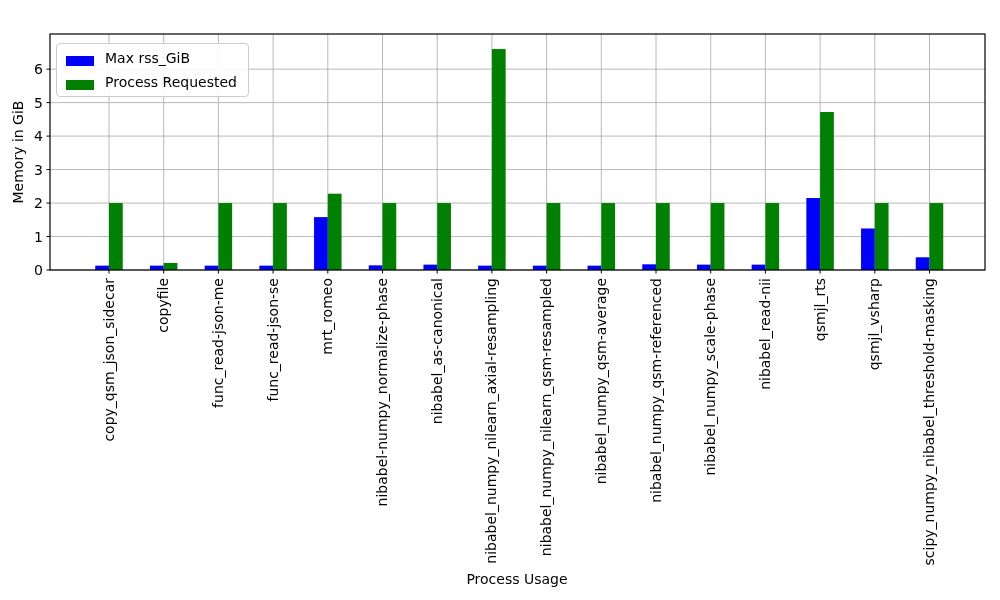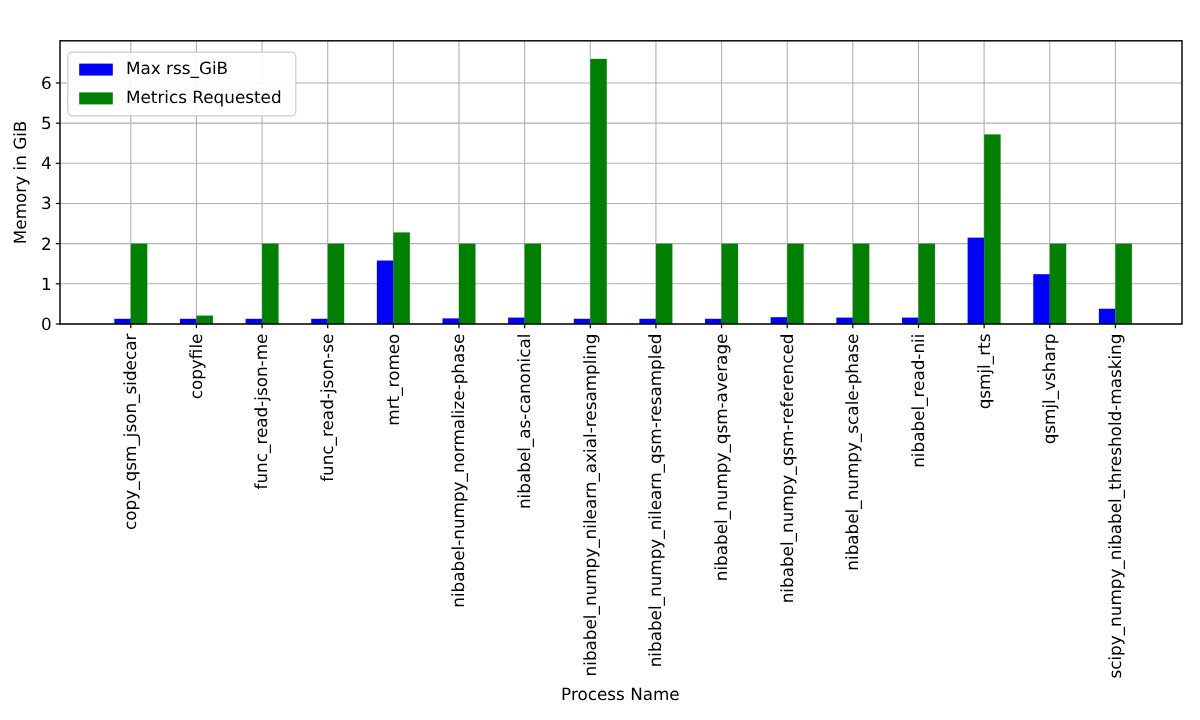--- a/index.html
+++ b/index.html
@@ -43,21 +43,21 @@
     left: 56px;
     top: 43px;
     padding: 6px 11px 6px 9px;
     background: rgba(255,255,255,0.9);
     border: 1px solid #cccccc;
     border-radius: 4px;
     display: flex;
     flex-direction: column;
     gap: 8px;
   }
-  .legend-row { display: flex; align-items: center; gap: 11px; }
+  .legend-row { display: flex; align-items: flex-end; gap: 11px; }
   .legend-swatch { width: 28px; height: 10px; display: inline-block; }
   .legend-label { font-size: 14px; color: #000000; white-space: nowrap; }
   svg text { font-family: "DejaVu Sans", sans-serif; }
 </style>
 </head>
 <body>
 
 <div class="figure">
 
 
@@ -161,26 +161,26 @@
       <line x1="765.4000000000001" x2="765.4000000000001" y1="270" y2="273.5" stroke="#000000" stroke-width="1"></line>
       <text x="0" y="0" transform="translate(769.9000000000001,278) rotate(-90)" text-anchor="end" font-size="14px" fill="#000000">nibabel_read-nii</text>
       <line x1="820.1" x2="820.1" y1="270" y2="273.5" stroke="#000000" stroke-width="1"></line>
       <text x="0" y="0" transform="translate(824.6,278) rotate(-90)" text-anchor="end" font-size="14px" fill="#000000">qsmjl_rts</text>
       <line x1="874.8000000000001" x2="874.8000000000001" y1="270" y2="273.5" stroke="#000000" stroke-width="1"></line>
       <text x="0" y="0" transform="translate(879.3000000000001,278) rotate(-90)" text-anchor="end" font-size="14px" fill="#000000">qsmjl_vsharp</text>
       <line x1="929.5" x2="929.5" y1="270" y2="273.5" stroke="#000000" stroke-width="1"></line>
       <text x="0" y="0" transform="translate(934,278) rotate(-90)" text-anchor="end" font-size="14px" fill="#000000">scipy_numpy_nibabel_threshold-masking</text>
     </svg>
 
-  <div class="x-axis-label">Process Name</div>
+  <div class="x-axis-label">Process Usage</div>
 
   <div class="legend">
     <div class="legend-row">
       <span class="legend-swatch" style="background: rgb(0, 0, 255);"></span>
       <span class="legend-label">Max rss_GiB</span>
     </div>
     <div class="legend-row">
       <span class="legend-swatch" style="background: rgb(0, 128, 0);"></span>
-      <span class="legend-label">Metrics Requested</span>
+      <span class="legend-label">Process Requested</span>
     </div>
   </div>
 
 </div>
 
 </body></html>

